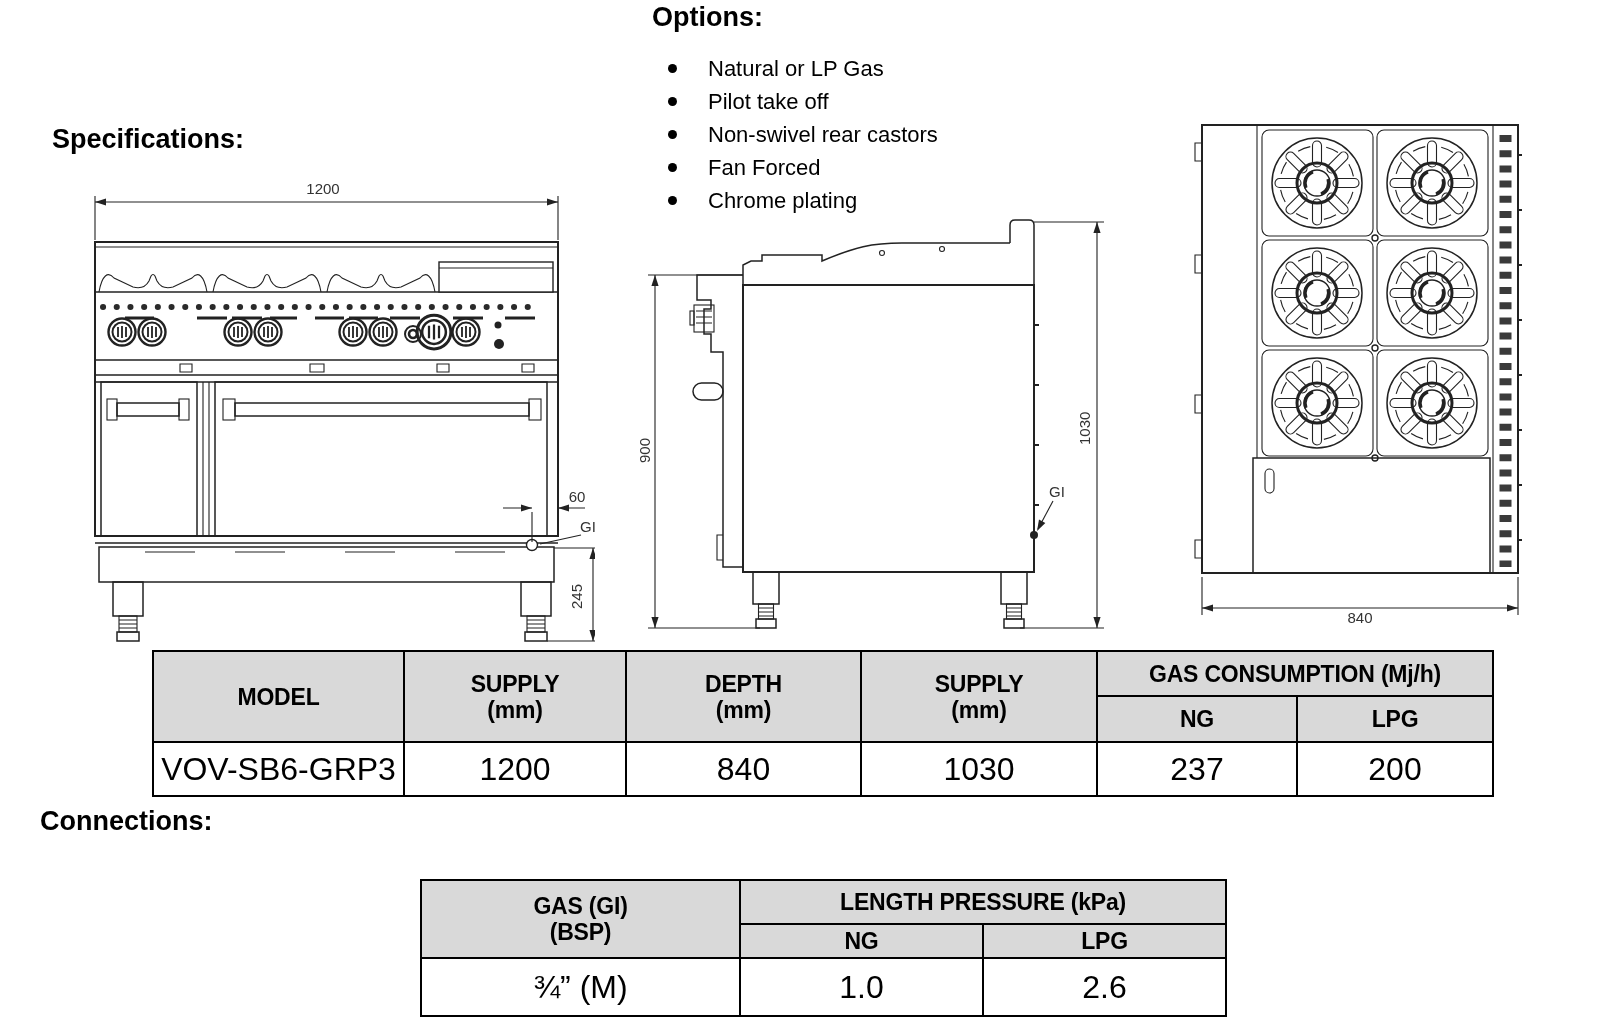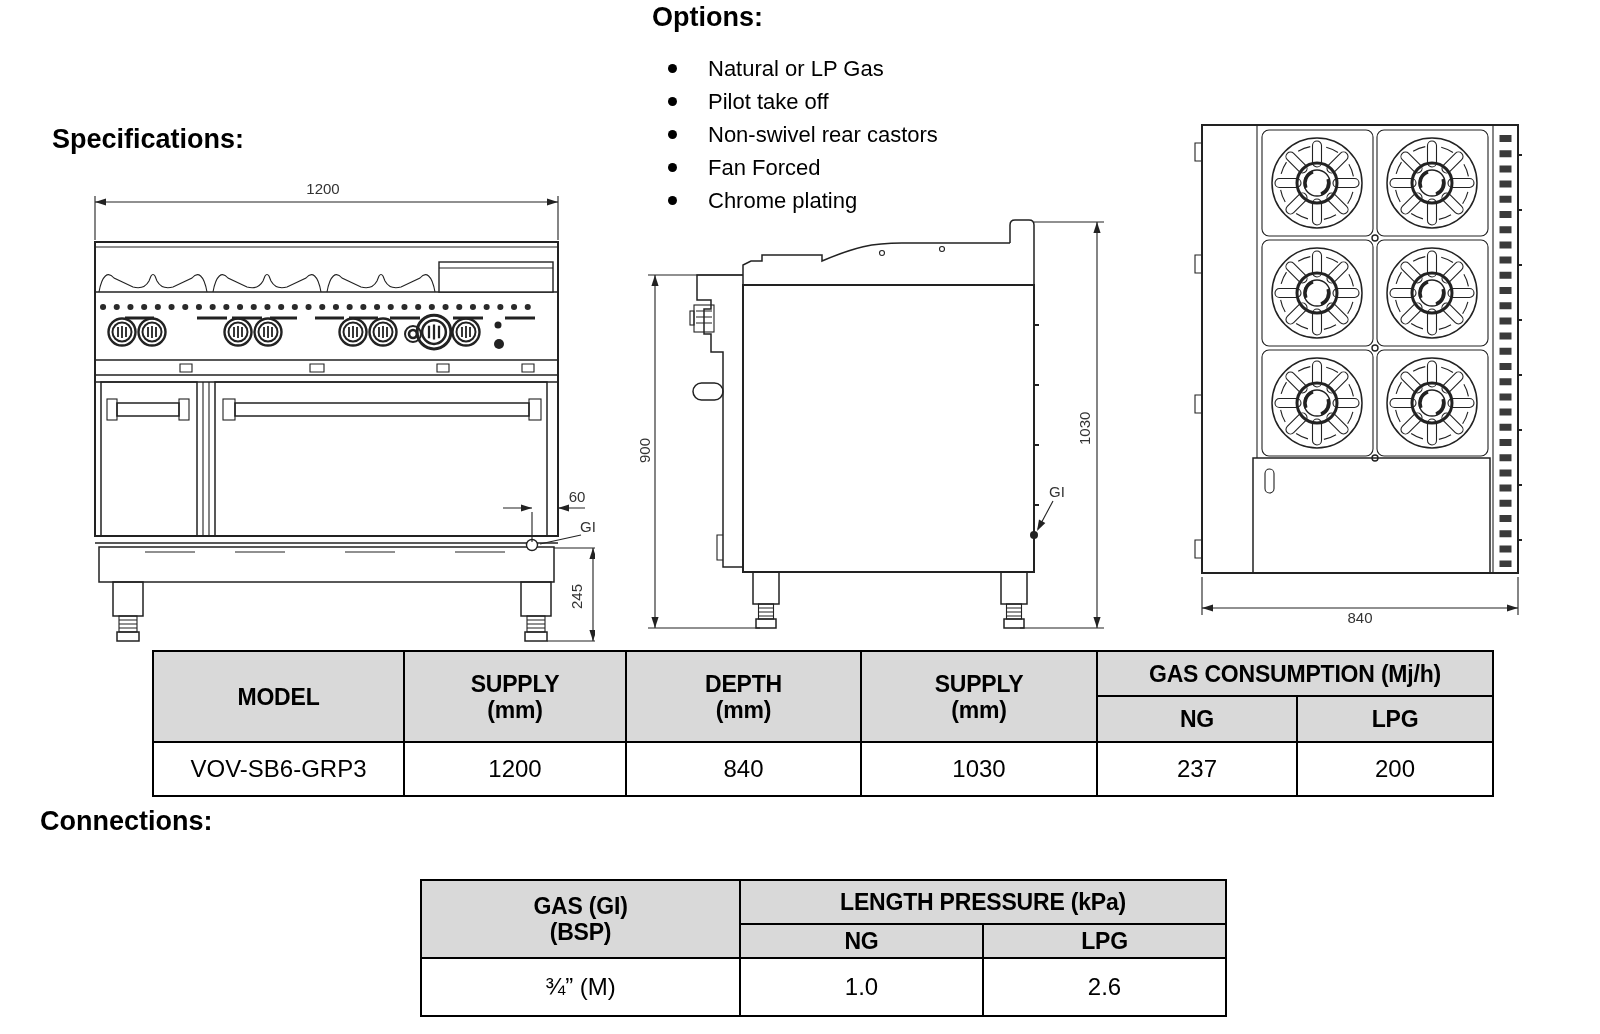--- a/index.html
+++ b/index.html
@@ -9,21 +9,21 @@
   }
   .abs{position:absolute;}
   h2.heading{font-size:27px;font-weight:bold;margin:0;white-space:nowrap;}
   ul.options{list-style:none;margin:0;padding:0;font-size:22px;}
   ul.options li{position:relative;padding-left:56px;height:33px;line-height:33px;white-space:nowrap;}
   ul.options li::before{content:"";position:absolute;left:16px;top:12px;width:9px;height:9px;border-radius:50%;background:#000;}
 
   table.spec{border-collapse:collapse;table-layout:fixed;position:absolute;border:2.5px solid #000;}
   table.spec td{border:2px solid #000;text-align:center;vertical-align:middle;padding:0;overflow:hidden;}
   table.spec tr.h td{background:#d9d9d9;font-weight:bold;font-size:23px;line-height:1.13;letter-spacing:-0.2px;}
-  table.spec tr.d td{font-size:24px;border-top:2.5px solid #000;border-radius:26px;}
+  table.spec tr.d td{font-size:32px;border-top:2.5px solid #000;border-radius:26px;}
 
   
   svg .s{stroke:#222;fill:none;stroke-width:1.5;}
   svg .s2{stroke:#222;fill:none;stroke-width:2;}
   svg .thin{stroke-width:1.1;}
   svg .fill{fill:#222;stroke:none;}
   svg .sw{stroke:#222;fill:#fff;stroke-width:1.4;}
   svg .dots{stroke:#2a2a2a;stroke-width:6;stroke-linecap:round;stroke-dasharray:0.1 13.6;fill:none;}
   svg .slots{stroke:#3a3a3a;stroke-width:12;stroke-dasharray:7 8.2;fill:none;}
   svg text.dim{font-family:"Liberation Sans",sans-serif;font-size:15px;fill:#333;stroke:none;}

